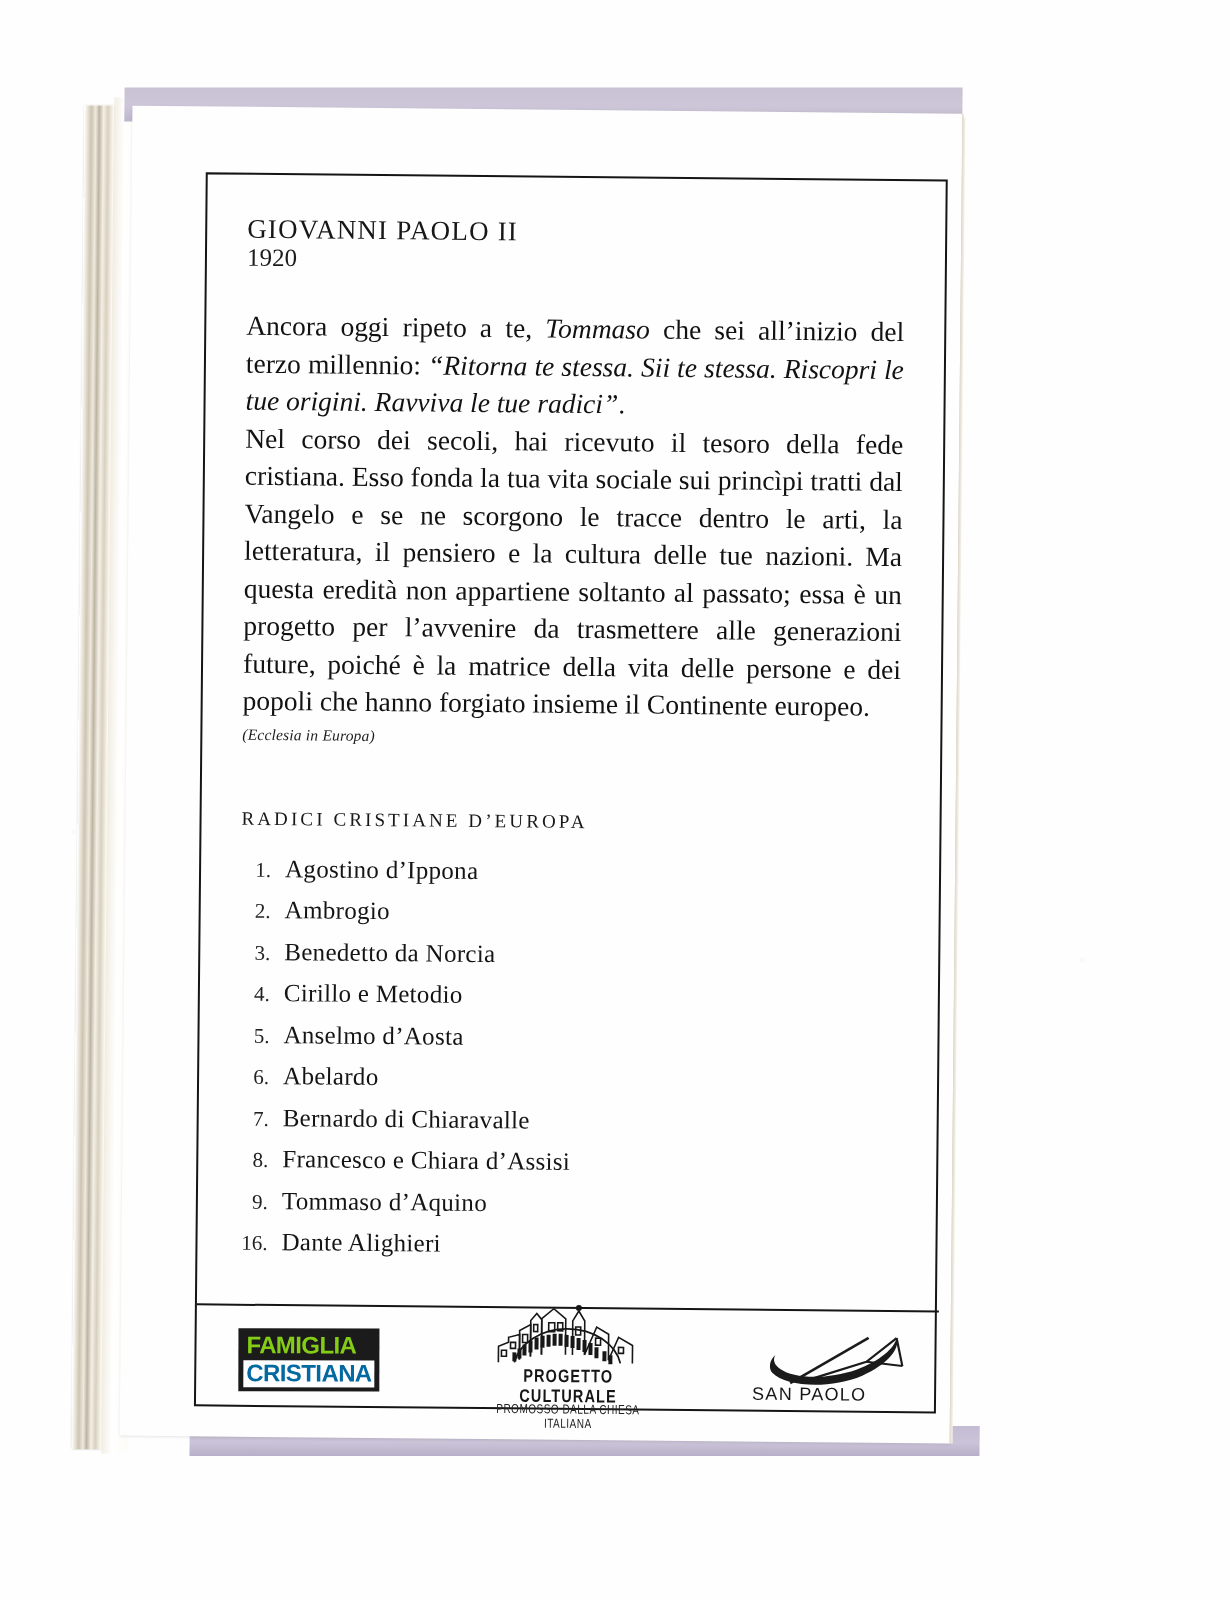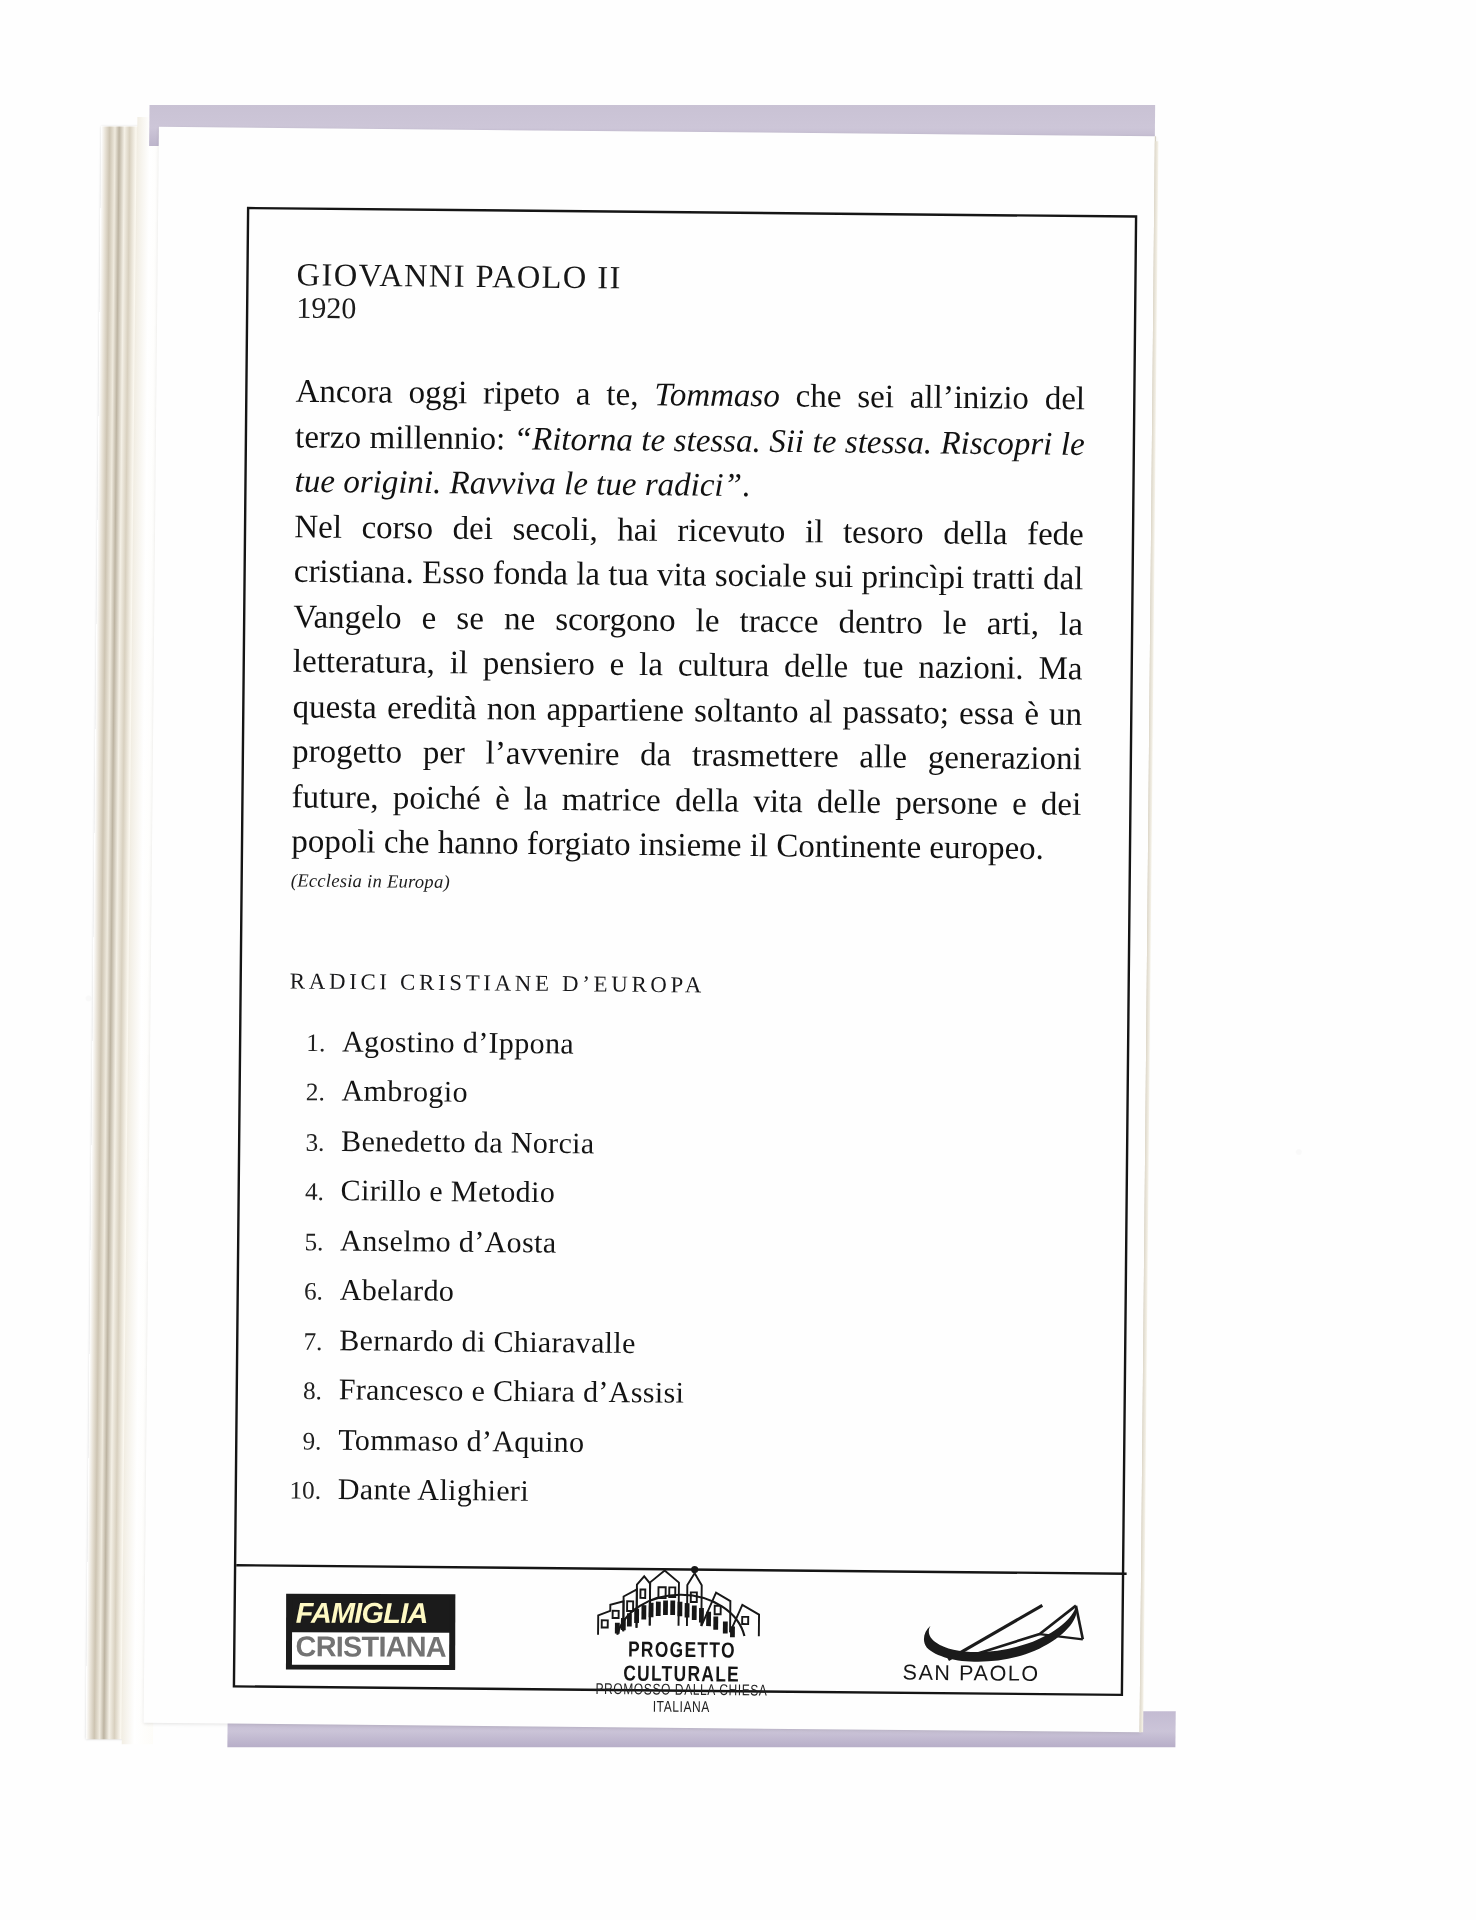--- a/index.html
+++ b/index.html
@@ -244,22 +244,22 @@
   }
   .logo-fc .ln {
     display: block;
     font-family: "Liberation Sans", sans-serif;
     font-weight: 700;
     font-size: 24px;
     letter-spacing: -0.6px;
     line-height: 1.02;
     padding: 1px 3px;
   }
-  .logo-fc .ln1 { color:#fef9c3; background:#1b1b1b;font-style:italic; }
-  .logo-fc .ln2 { color:#737373; background:#ffffff; margin-top:2px;}
+  .logo-fc .ln1 { color:#84cc16; background:#1b1b1b; }
+  .logo-fc .ln2 { color:#0369a1; background:#ffffff; margin-top:2px;}
 
   
   .logo-pc {
     position: absolute;
     left: 288px;
     top: -4px;
     width: 168px;
     text-align: center;
   }
   .logo-pc svg { display:block; margin: 0 auto; }
@@ -365,21 +365,21 @@
           </li>
         <li>
             <span class="num">8.</span>
             <span class="nm">Francesco e Chiara d’Assisi</span>
           </li>
         <li>
             <span class="num">9.</span>
             <span class="nm">Tommaso d’Aquino</span>
           </li>
         <li>
-            <span class="num">10.</span>
+            <span class="num">16.</span>
             <span class="nm">Dante Alighieri</span>
           </li>
       </ol>
 
     </div>
 
     <div class="divider"></div>
 
     <div class="logo-band">
 

